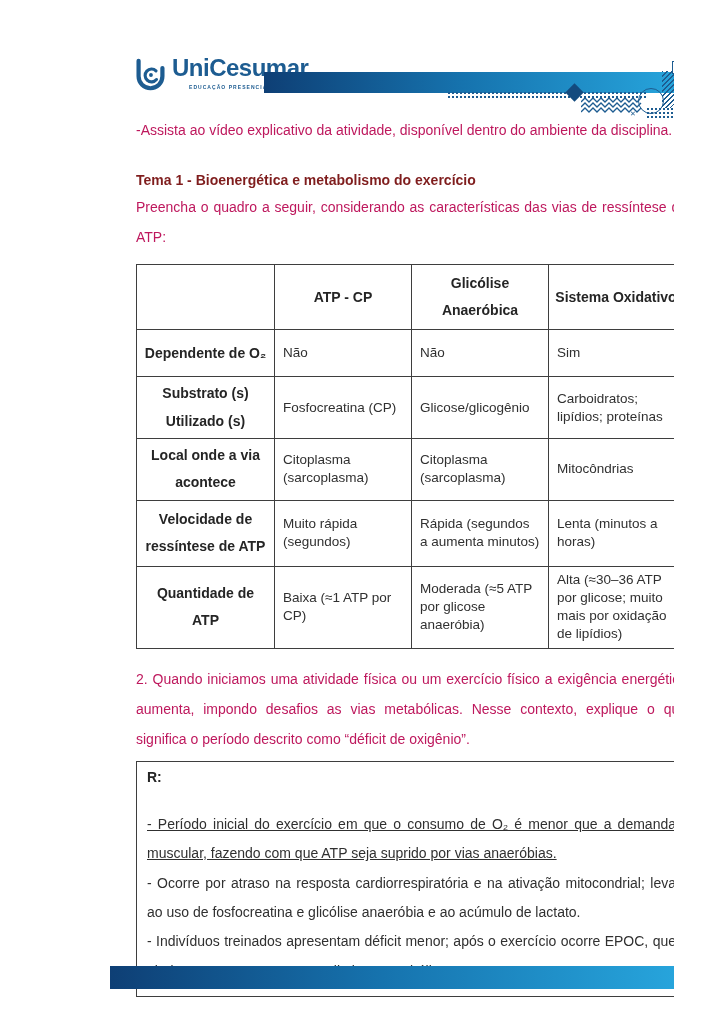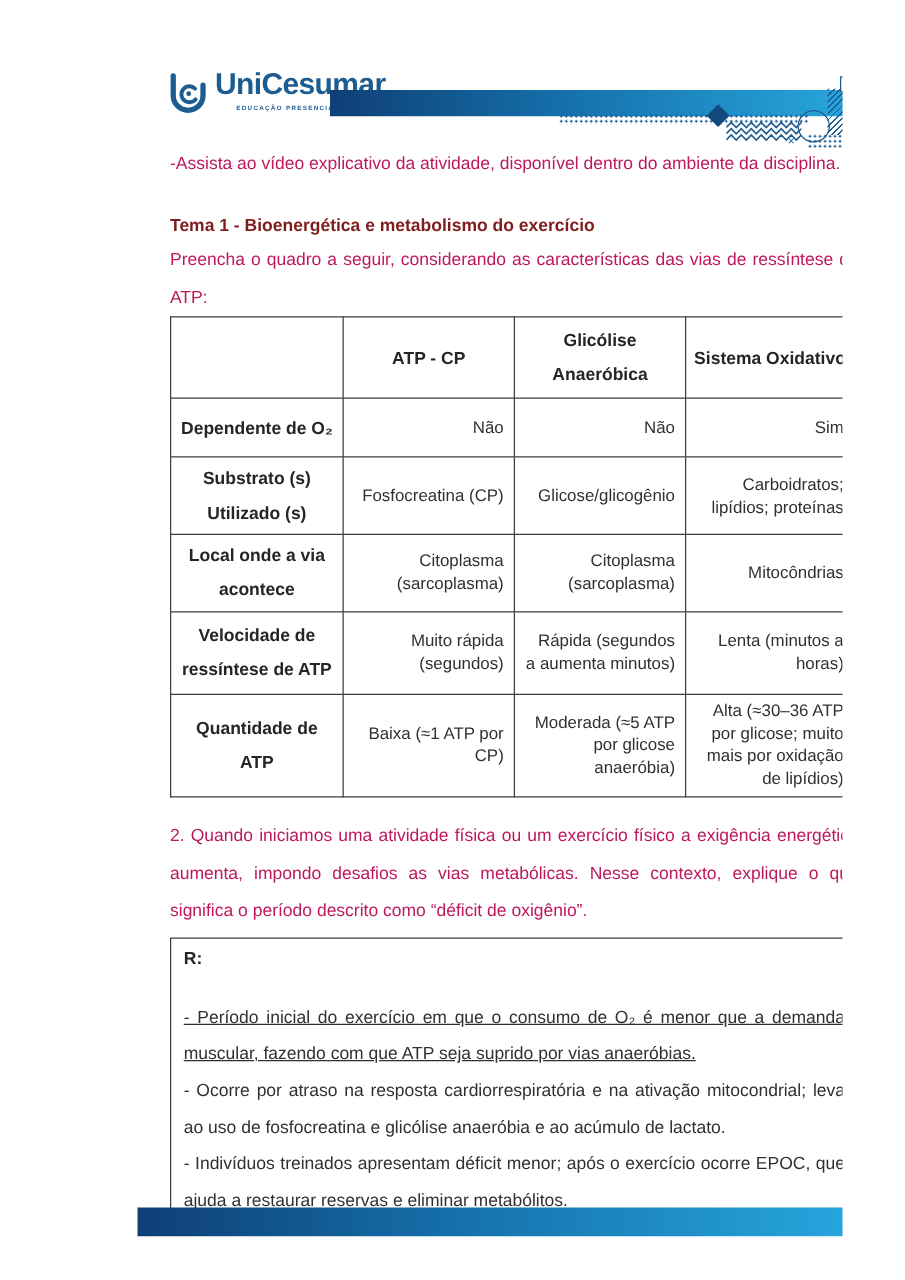--- a/index.html
+++ b/index.html
@@ -43,30 +43,30 @@
   .x1 { left:631px; top:84px; }
   .x2 { left:580px; top:110px; }
 
   
   .content { position:absolute; left:86px; top:116px; width:551px; }
   .para { font-size:14px; line-height:2.14; text-align:justify; color:#be185d; }
   .theme-title { font-size:14px; font-weight:bold; margin-top:26px; color:#7f1d1d; }
   .instruction { margin-top:5px; }
 
   
-  table.atp { border-collapse:collapse; table-layout:fixed; width:547px; 
+  table.atp { border-collapse:collapse; table-layout:fixed; width:547px; margin-top:11px;
     font-size:13.5px; color:#303030; }
   table.atp col:nth-child(1){width:138px;} table.atp col:nth-child(2){width:137px;}
   table.atp col:nth-child(3){width:137px;} table.atp col:nth-child(4){width:135px;}
   table.atp th, table.atp td { border:1.6px solid #3e3e3e; vertical-align:middle; }
   table.atp thead th { font-size:14px; font-weight:bold; text-align:center; line-height:1.95;
     padding:5px 4px; height:48px; color:#252525; }
   table.atp tbody th { font-size:14px; font-weight:bold; text-align:center; line-height:1.95;
     padding:3px 6px; color:#252525; }
-  table.atp td { text-align:right; padding:4px 8px; line-height:1.35; }
+  table.atp td { text-align:left; padding:4px 8px; line-height:1.35; }
   table.atp tbody tr:nth-child(1) > * { height:47px; }
   table.atp tbody tr:nth-child(2) > * { height:49px; }
   table.atp tbody tr:nth-child(3) > * { height:49px; }
   table.atp tbody tr:nth-child(4) > * { height:66px; }
   table.atp tbody tr:nth-child(5) > * { height:82px; }
 
   .q2 { margin-top:16px; }
 
   
   .answer-box { margin-top:6px; border:1.6px solid #3e3e3e; padding:4px 10px 10px 10px; width:551px; }

